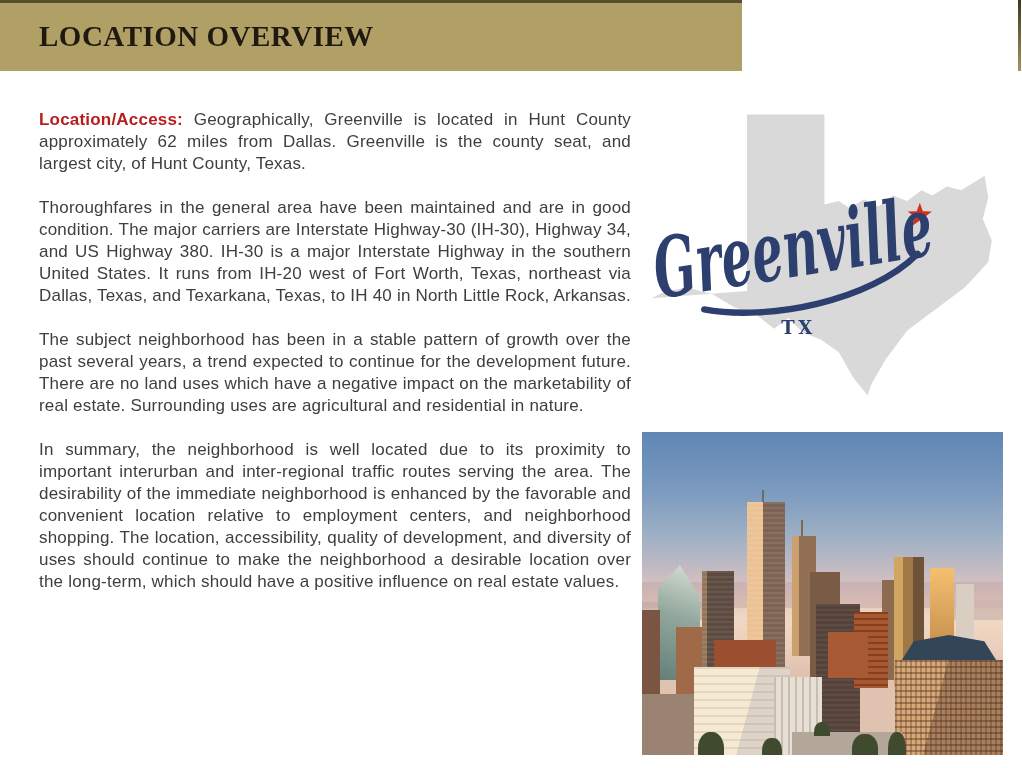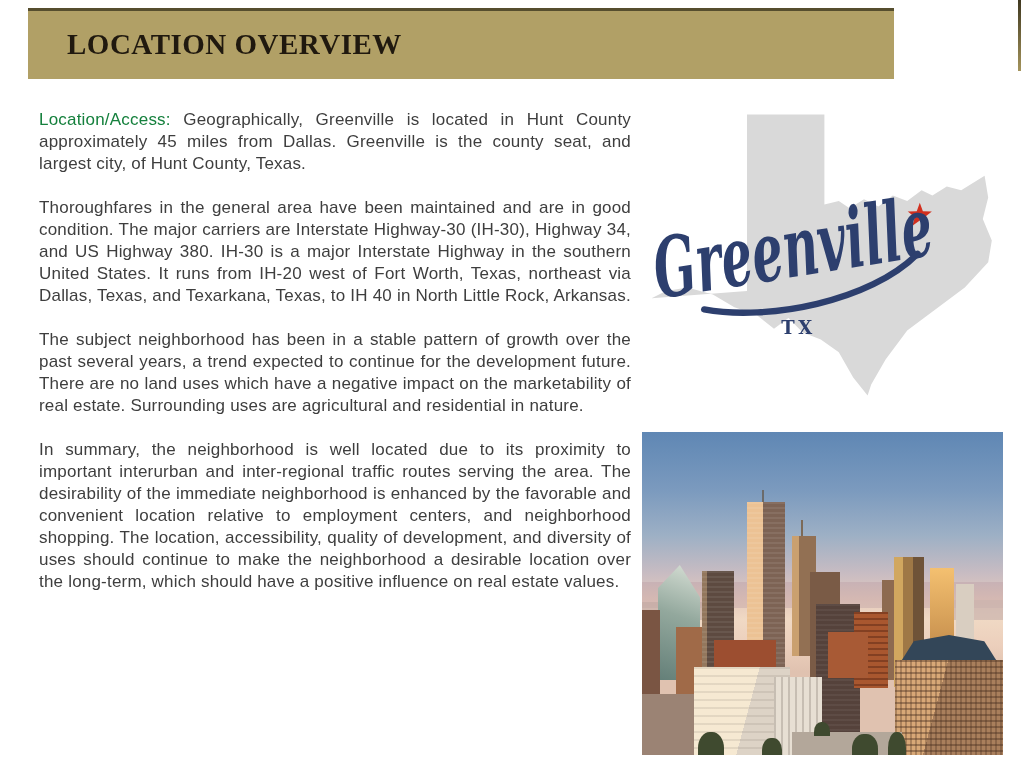--- a/index.html
+++ b/index.html
@@ -1,32 +1,32 @@
 <!DOCTYPE html>
 <html style="--banner: #b1a066; --banner-border: #564e2e; --title: #20190f; --body-text: #3e3e3e; --map-navy: #2d3f6e; --star-red: #d2301f; --texas-gray: #d9d9d9;"><head>
 <meta charset="utf-8">
 <style>
   html,body{margin:0;padding:0;background:#fff;}
   .page{position:relative;width:1022px;height:768px;background:#fff;overflow:hidden;
         font-family:"Liberation Sans",sans-serif;}
 
   
-  .banner{position:absolute;left:0;top:8px;width:866px;height:68px;
-          background:var(--banner,#b1a066);border-top:3px solid var(--banner-border,#564e2e);margin-left:28px;}
+  .banner{position:absolute;left:0;top:0;width:742px;height:68px;
+          background:var(--banner,#b1a066);border-top:3px solid var(--banner-border,#564e2e);}
   .banner h1{margin:0;padding:0 0 0 39px;line-height:66px;
              font-family:"Liberation Serif",serif;font-weight:700;font-size:29px;
              letter-spacing:.5px;color:var(--title,#20190f);}
   .corner-tick{position:absolute;left:1018px;top:0;width:3px;height:71px;
                background:linear-gradient(180deg,#3f3820,#a4945c);}
 
   
   .text-col{position:absolute;left:39px;top:109px;width:592px;color:var(--body-text,#3e3e3e);
             font-size:17px;line-height:22px;letter-spacing:.2px;text-align:justify;}
   .para{margin:0 0 22px 0;}
-  .plabel{font-weight:400;color:#15803d;}
+  .plabel{font-weight:700;color:#b91c1c;}
   .chead{font-weight:700;color:#333;}
   .para.last{margin-bottom:8px;}
 
   
   .map{position:absolute;left:648px;top:110px;width:360px;height:290px;margin:0;}
   .map svg{width:100%;height:100%;display:block;}
   .texas{fill:var(--texas-gray,#d9d9d9);}
   .script{font-family:"DejaVu Serif",serif;font-style:italic;font-weight:700;
           font-size:46px;fill:var(--map-navy,#2d3f6e);}
   .swash{stroke:var(--map-navy,#2d3f6e);stroke-width:3.5;fill:none;stroke-linecap:round;}
@@ -95,21 +95,21 @@
 <body>
 
 <div class="page">
 
   <header class="banner">
     <h1>LOCATION OVERVIEW</h1>
   </header>
   <div class="corner-tick"></div>
 
   <main class="text-col">
-    <p class="para"><b class="plabel">Location/Access: </b><span>Geographically, Greenville is located in Hunt County approximately 45 miles from Dallas. Greenville is the county seat, and largest city, of Hunt County, Texas.</span></p>
+    <p class="para"><b class="plabel">Location/Access: </b><span>Geographically, Greenville is located in Hunt County approximately 62 miles from Dallas. Greenville is the county seat, and largest city, of Hunt County, Texas.</span></p>
 
     <p class="para">Thoroughfares in the general area have been maintained and are in good condition. The major carriers are Interstate Highway-30 (IH-30), Highway 34, and US Highway 380. IH-30 is a major Interstate Highway in the southern United States. It runs from IH-20 west of Fort Worth, Texas, northeast via Dallas, Texas, and Texarkana, Texas, to IH 40 in North Little Rock, Arkansas.</p>
 
     <p class="para">The subject neighborhood has been in a stable pattern of growth over the past several years, a trend expected to continue for the development future. There are no land uses which have a negative impact on the marketability of real estate. Surrounding uses are agricultural and residential in nature.</p>
 
 
     <p class="para last">In summary, the neighborhood is well located due to its proximity to important interurban and inter-regional traffic routes serving the area. The desirability of the immediate neighborhood is enhanced by the favorable and convenient location relative to employment centers, and neighborhood shopping. The location, accessibility, quality of development, and diversity of uses should continue to make the neighborhood a desirable location over the long-term, which should have a positive influence on real estate values.</p>
   </main>
 
   <figure class="map">

